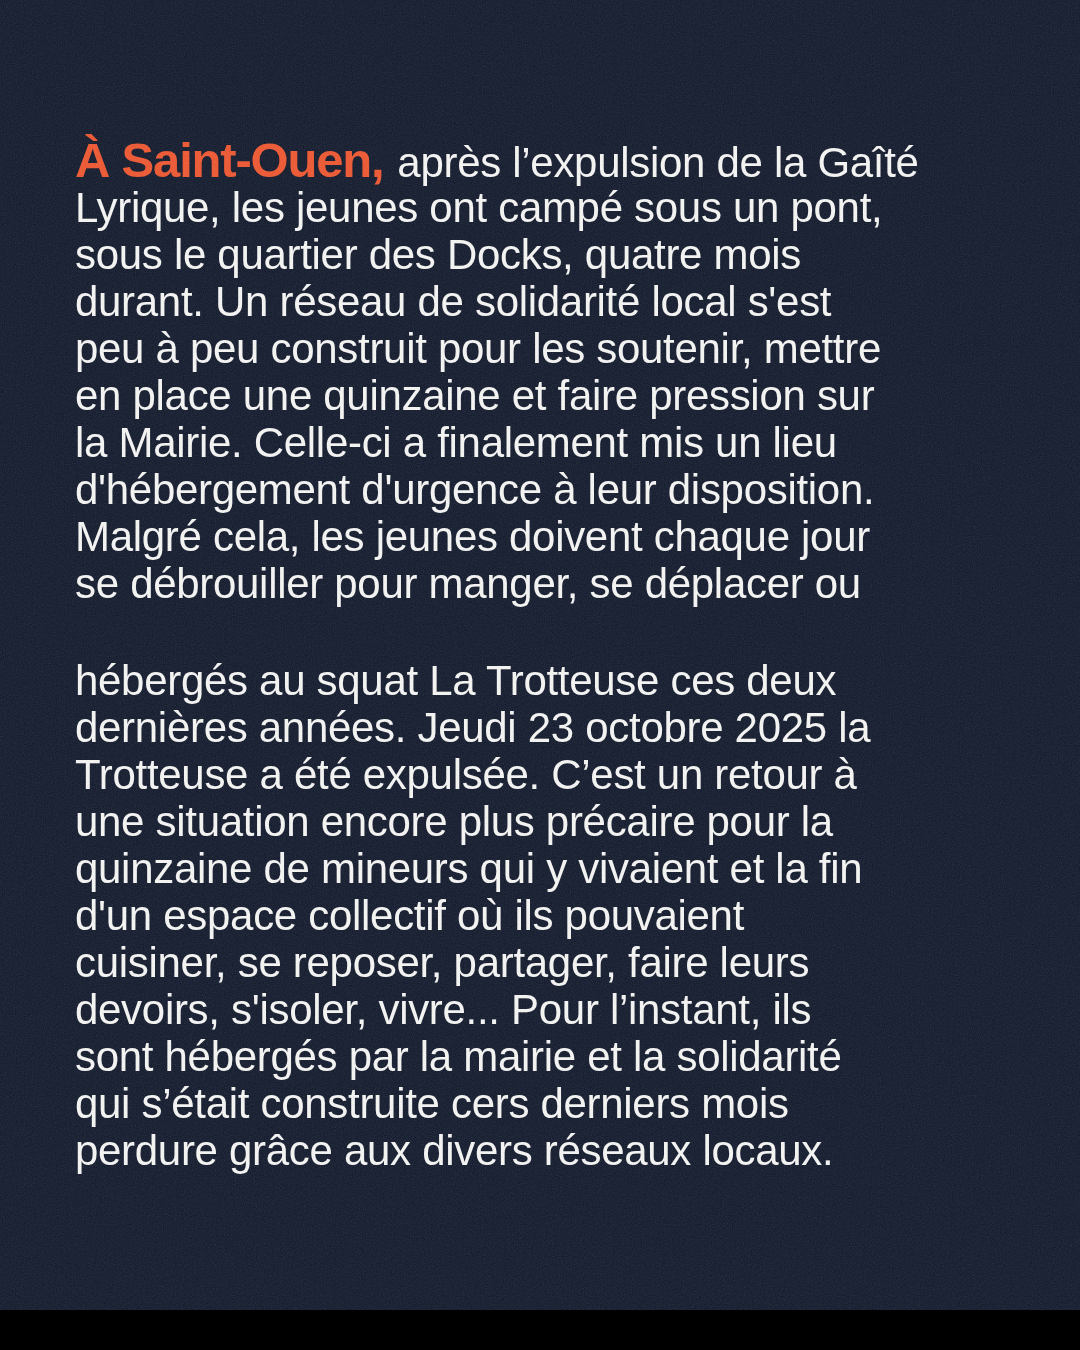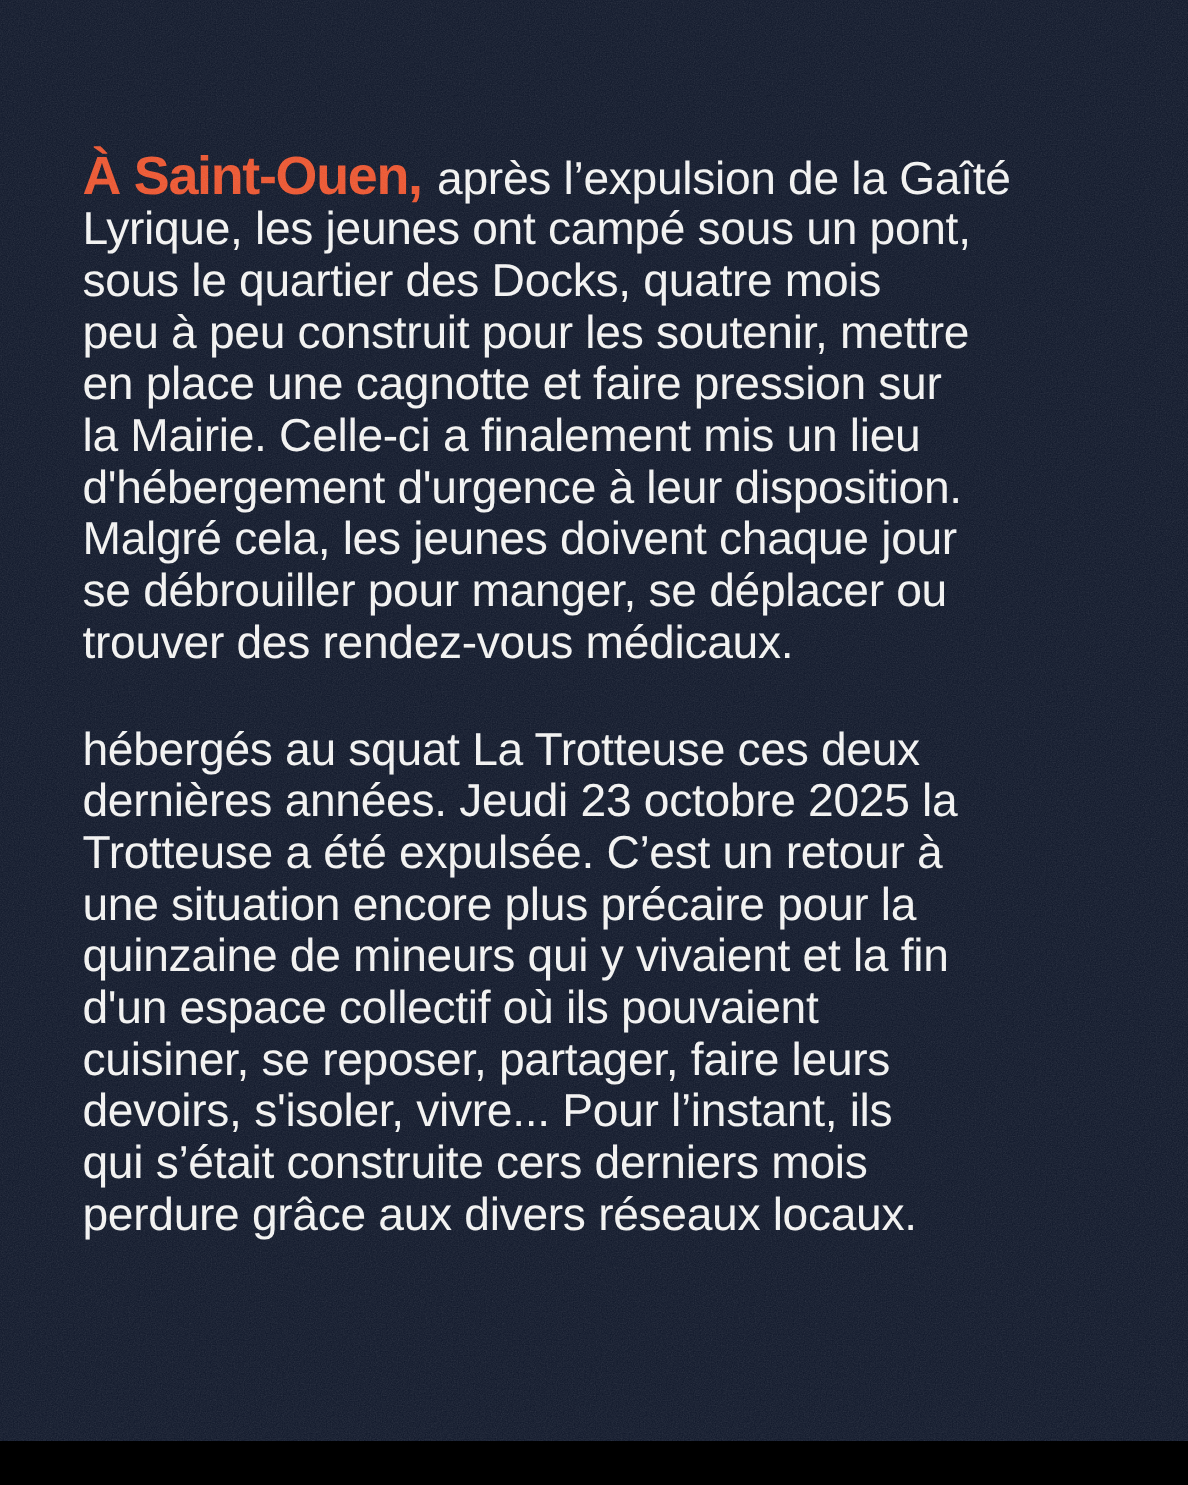--- a/index.html
+++ b/index.html
@@ -55,38 +55,39 @@
 <body>
 
 <div class="canvas">
 
   <div class="content">
 
     <div class="para">
       <div class="line"><span class="lead">À Saint-Ouen,</span><span>après l’expulsion de la Gaîté</span></div>
       <div class="line">Lyrique, les jeunes ont campé sous un pont,</div>
       <div class="line">sous le quartier des Docks, quatre mois</div>
+      <div class="line">durant. Un réseau de solidarité local s'est</div>
       <div class="line">peu à peu construit pour les soutenir, mettre</div>
-      <div class="line">en place une cagnotte et faire pression sur</div>
+      <div class="line">en place une quinzaine et faire pression sur</div>
       <div class="line">la Mairie. Celle-ci a finalement mis un lieu</div>
       <div class="line">d'hébergement d'urgence à leur disposition.</div>
       <div class="line">Malgré cela, les jeunes doivent chaque jour</div>
       <div class="line">se débrouiller pour manger, se déplacer ou</div>
-      <div class="line">trouver des rendez-vous médicaux.</div>
     </div>
 
     <div class="para">
       <div class="line">hébergés au squat La Trotteuse ces deux</div>
       <div class="line">dernières années. Jeudi 23 octobre 2025 la</div>
       <div class="line">Trotteuse a été expulsée. C’est un retour à</div>
       <div class="line">une situation encore plus précaire pour la</div>
       <div class="line">quinzaine de mineurs qui y vivaient et la fin</div>
       <div class="line">d'un espace collectif où ils pouvaient</div>
       <div class="line">cuisiner, se reposer, partager, faire leurs</div>
       <div class="line">devoirs, s'isoler, vivre... Pour l’instant, ils</div>
+      <div class="line">sont hébergés par la mairie et la solidarité</div>
       <div class="line">qui s’était construite cers derniers mois</div>
       <div class="line">perdure grâce aux divers réseaux locaux.</div>
     </div>
 
   </div>
 
   <svg class="grain" xmlns="http://www.w3.org/2000/svg">
     <filter id="noiseFilter">
       <feTurbulence type="fractalNoise" baseFrequency="0.9" numOctaves="2" stitchTiles="stitch"></feTurbulence>
       <feColorMatrix type="saturate" values="0"></feColorMatrix>

